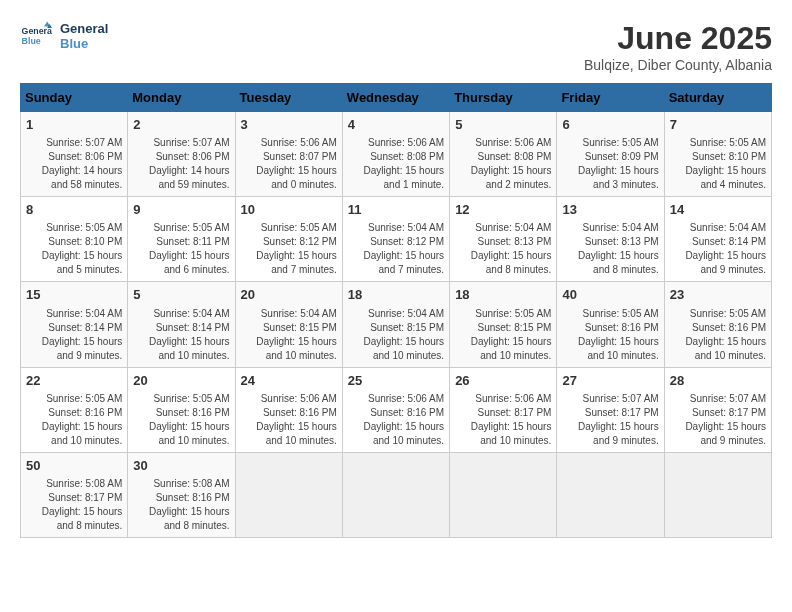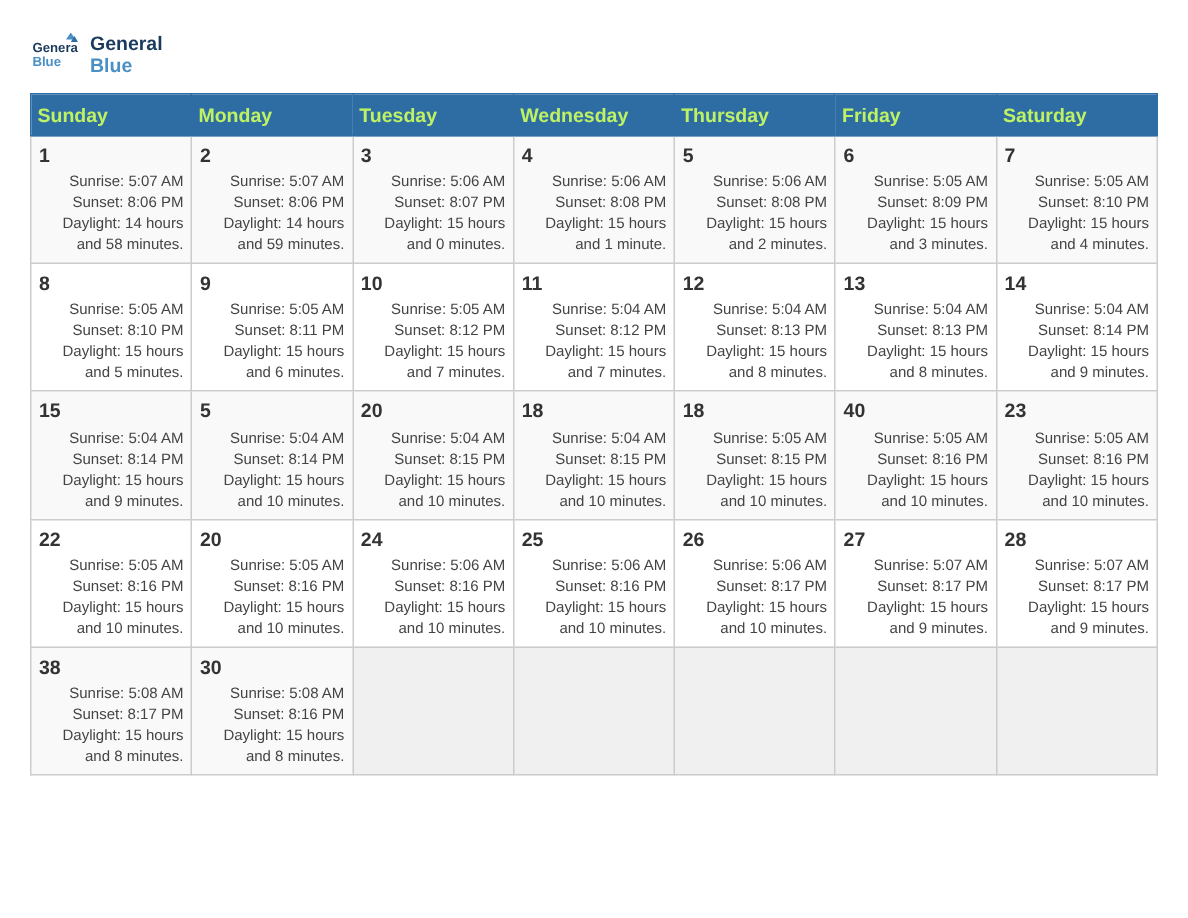--- a/index.html
+++ b/index.html
@@ -37,21 +37,21 @@
       font-size: 14px;
       color: #555;
     }
     table {
       width: 100%;
       border-collapse: collapse;
       font-size: 11px;
     }
     thead tr th {
       background-color: #2e6da4;
-      color: #bef264;
+      color: #000000;
       padding: 6px 4px;
       text-align: left;
       font-size: 13px;
       font-weight: bold;
       border: 1px solid #2e6da4;
     }
     tbody tr td {
       vertical-align: top;
       padding: 4px 5px;
       border: 1px solid #ccc;
@@ -89,20 +89,24 @@
       <text x="2" y="18" font-size="11" font-weight="bold" fill="#1a3a5c">General</text>
       <text x="2" y="30" font-size="11" font-weight="bold" fill="#4a90c4">Blue</text>
       <polygon points="30,8 38,8 34,2" fill="#4a90c4"></polygon>
       <polygon points="34,10 40,10 37,5" fill="#2e6da4"></polygon>
     </svg>
     <div style="display:flex;flex-direction:column;margin-left:4px;">
       <span style="font-size:13px;font-weight:bold;color:#1a3a5c;">General</span>
       <span style="font-size:13px;font-weight:bold;color:#4a90c4;">Blue</span>
     </div>
   </div>
+  <div class="title-section">
+    <div class="month-title">June 2025</div>
+    <div class="subtitle">Bulqize, Diber County, Albania</div>
+  </div>
 </div>
 
 <table>
   <thead>
     <tr>
       <th>Sunday</th>
       <th>Monday</th>
       <th>Tuesday</th>
       <th>Wednesday</th>
       <th>Thursday</th>
@@ -310,21 +314,21 @@
         <td>
           <span class="day-number">28</span>
           <div class="day-info" style="white-space: pre-line;">Sunrise: 5:07 AM
 Sunset: 8:17 PM
 Daylight: 15 hours
 and 9 minutes.</div>
         </td>
       </tr>
       <tr>
         <td>
-          <span class="day-number">38</span>
+          <span class="day-number">50</span>
           <div class="day-info" style="white-space: pre-line;">Sunrise: 5:08 AM
 Sunset: 8:17 PM
 Daylight: 15 hours
 and 8 minutes.</div>
         </td>
         <td>
           <span class="day-number">30</span>
           <div class="day-info" style="white-space: pre-line;">Sunrise: 5:08 AM
 Sunset: 8:16 PM
 Daylight: 15 hours

